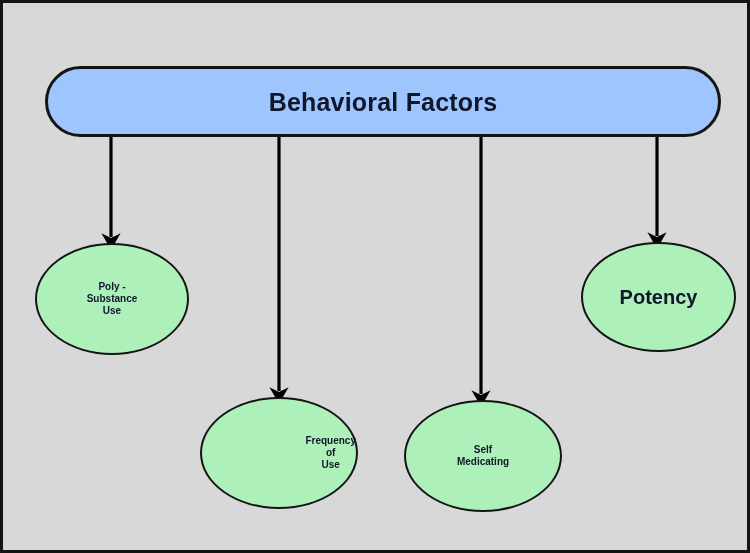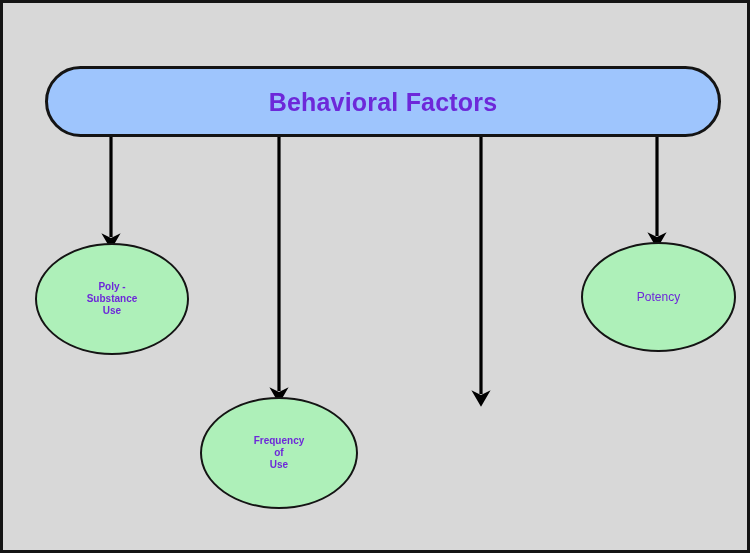--- a/index.html
+++ b/index.html
@@ -26,40 +26,40 @@
     height: 553px;
     pointer-events: none;
   }
   .node {
     position: absolute;
     box-sizing: border-box;
     display: flex;
     align-items: center;
     justify-content: center;
     text-align: center;
-    color: #6d28d9;
+    color: #0f172a;
     line-height: 1.20;
     z-index: 2;
   }
   .node-root {
     background: #9ec5fd;
     border: 3px solid #141414;
     border-radius: 38px;
     font-size: 25px;
     font-weight: bold;
     letter-spacing: 0.2px;
   }
   .node-leaf {
     background: #aef0b9;
     border: 2.5px solid #141414;
     border-radius: 50%;
     font-size: 10px;
     font-weight: bold;
   }
-  .node-leaf.regular { font-weight: normal; font-size: 12px; }
+  .node-leaf.regular { font-weight: bold; font-size: 20px; }
   .node-label { display: block; white-space: pre-line; }
 </style>
 </head>
 <body>
 
 <div id="canvas" style="background: rgb(216, 216, 216); border-color: rgb(20, 20, 20);">
 
   <svg id="edges" viewBox="0 0 750 553" width="750" height="553" xmlns="http://www.w3.org/2000/svg">
       <defs>
         <marker id="arrowhead" markerWidth="7" markerHeight="7" refX="1.2" refY="3" orient="auto" markerUnits="strokeWidth">
@@ -75,24 +75,28 @@
   <div class="node node-root" style="left: 42px; top: 63px; width: 676px; height: 71px; background: rgb(158, 197, 253); border-color: rgb(20, 20, 20);">
     <span class="node-label">Behavioral Factors</span>
   </div>
 
   <div class="node node-leaf" style="left: 32px; top: 240px; width: 154px; height: 112px; background: rgb(174, 240, 185); border-color: rgb(20, 20, 20);">
     <span class="node-label">Poly -
 Substance
 Use</span>
   </div>
 
-  <div class="node node-leaf" style="left: 197px; top: 394px; width: 158px; height: 112px; background: rgb(174, 240, 185); border-color: rgb(20, 20, 20);">
+  <div class="node node-leaf" style="left: 197px; top: 394px; width: 158px; height: 112px; background: rgb(174, 240, 185); border-color: rgb(20, 20, 20); justify-content: flex-end;">
     <span class="node-label">Frequency
 of
 Use</span>
   </div>
 
+  <div class="node node-leaf" style="left: 401px; top: 397px; width: 158px; height: 112px; background: rgb(174, 240, 185); border-color: rgb(20, 20, 20);">
+    <span class="node-label">Self
+Medicating</span>
+  </div>
 
   <div class="node node-leaf regular" style="left: 578px; top: 239px; width: 155px; height: 110px; background: rgb(174, 240, 185); border-color: rgb(20, 20, 20);">
     <span class="node-label">Potency</span>
   </div>
 
 </div>
 
 </body></html>

